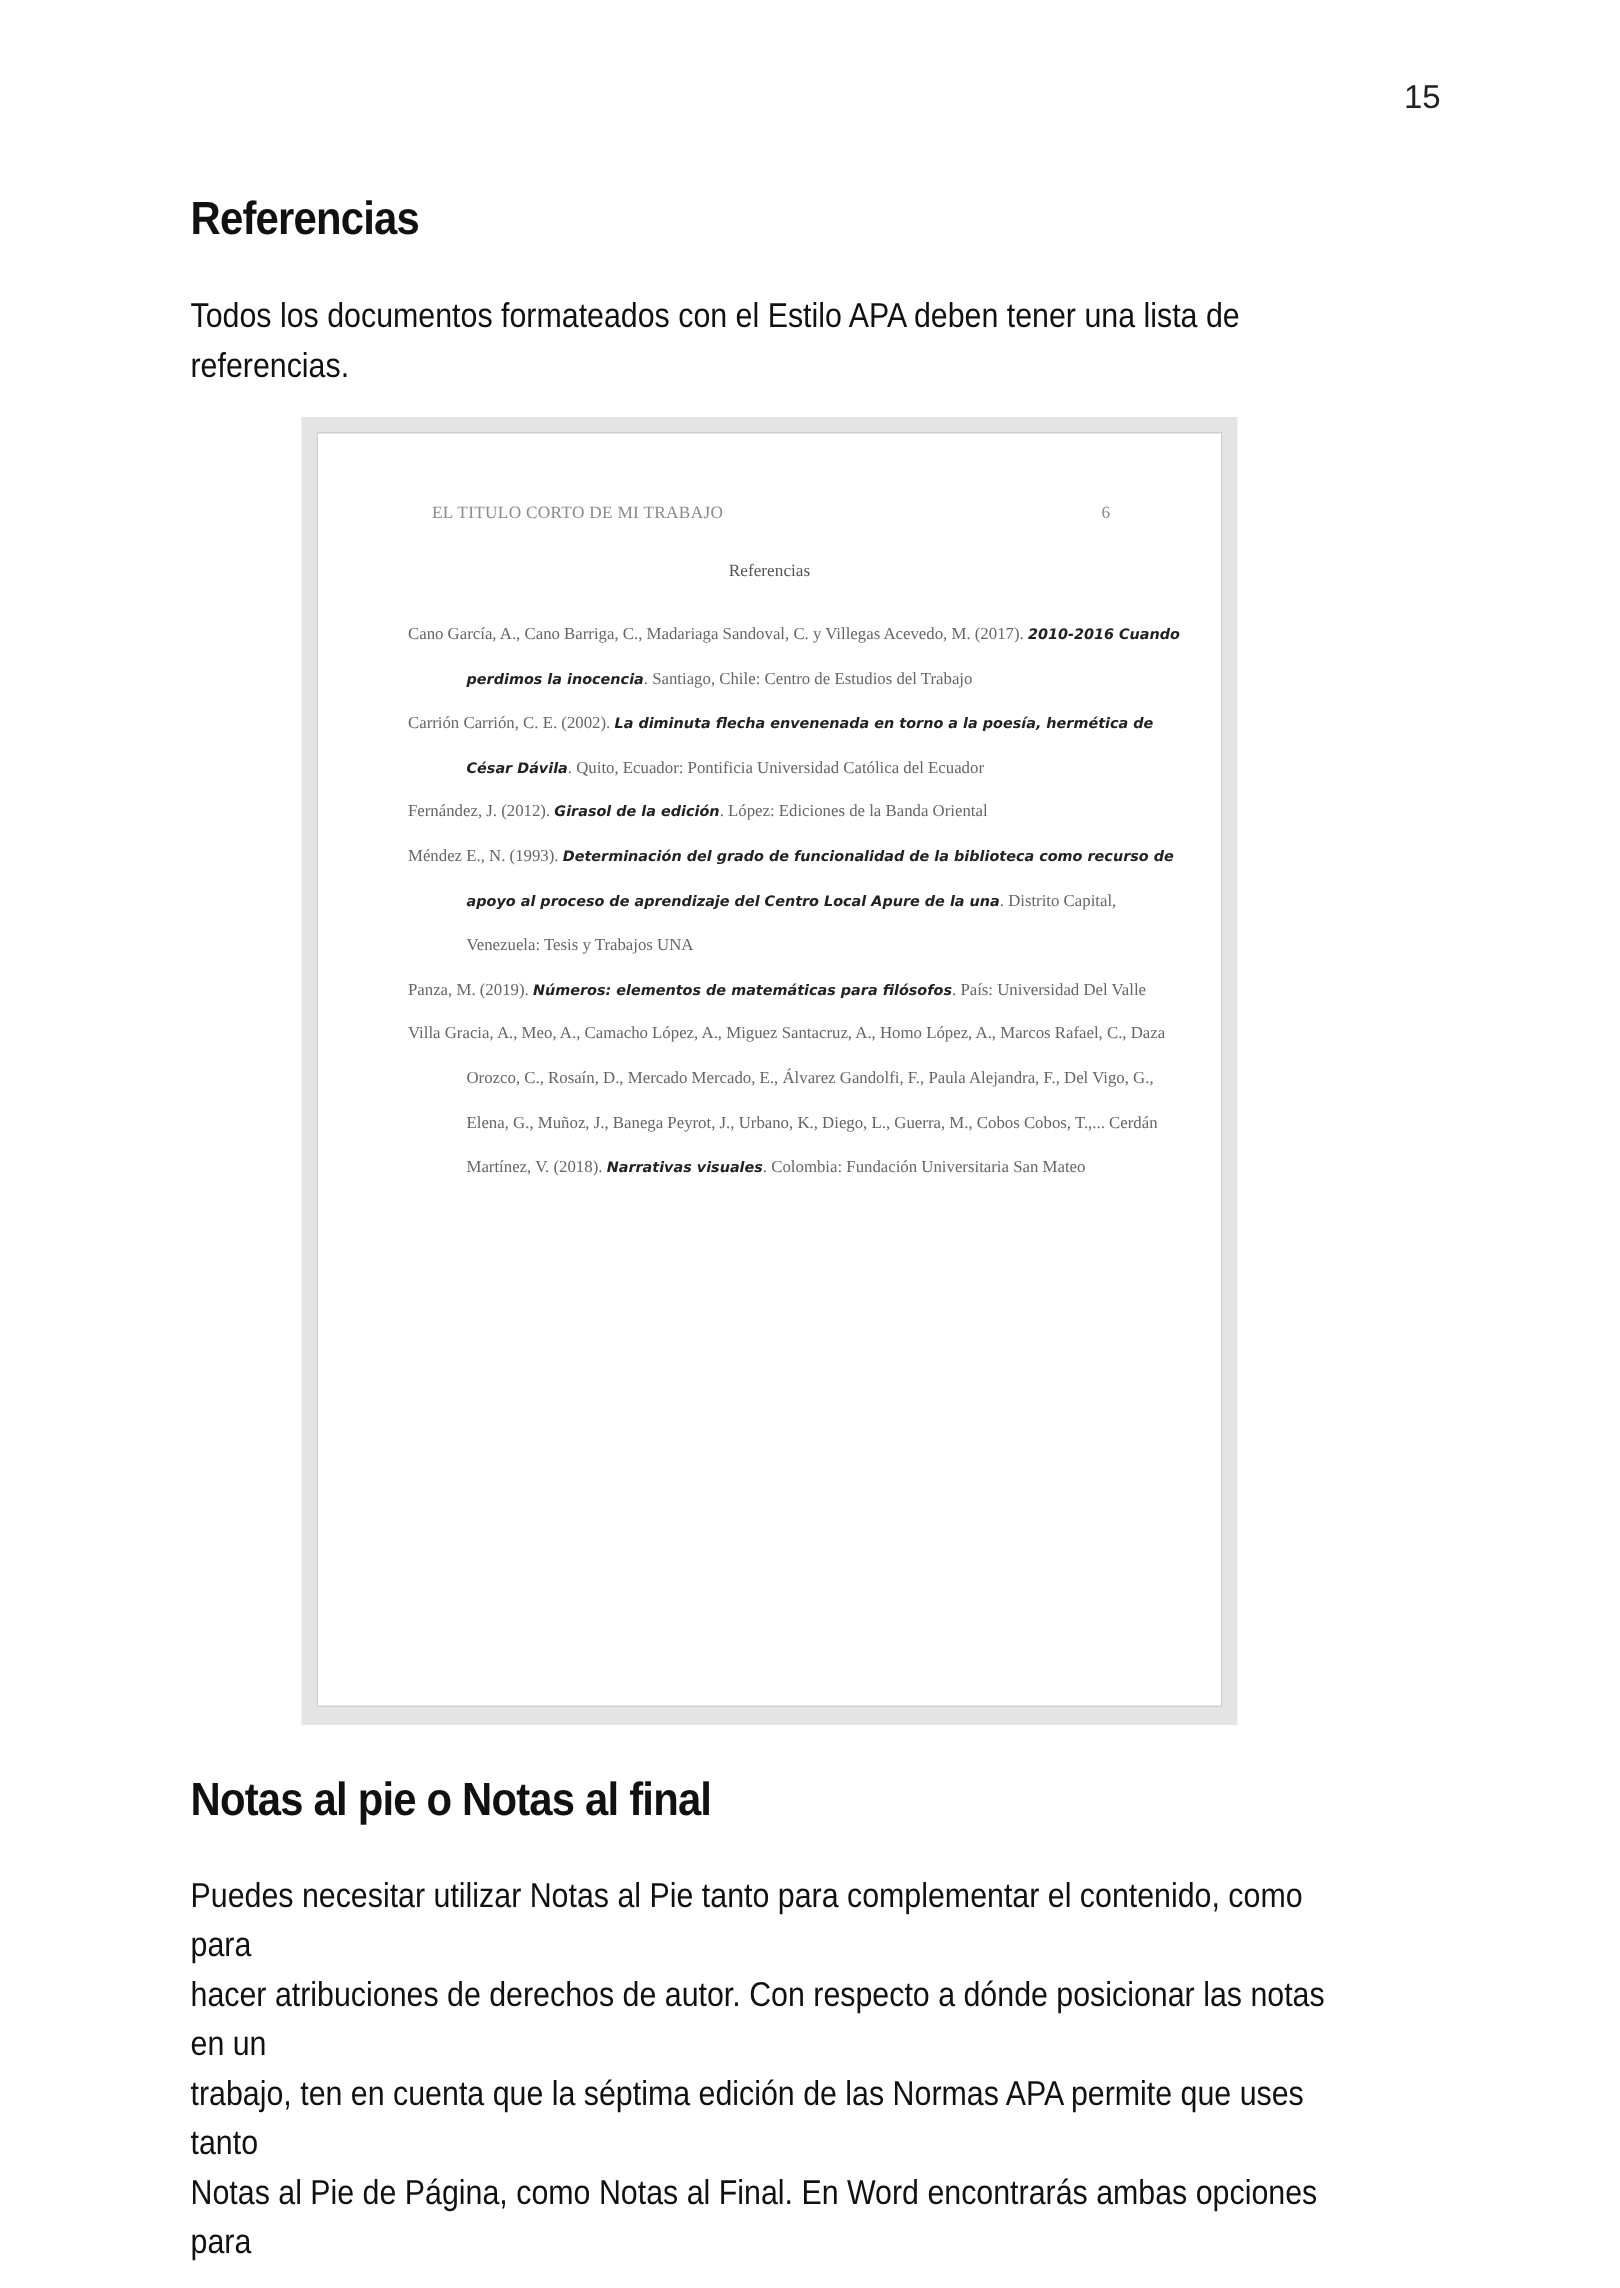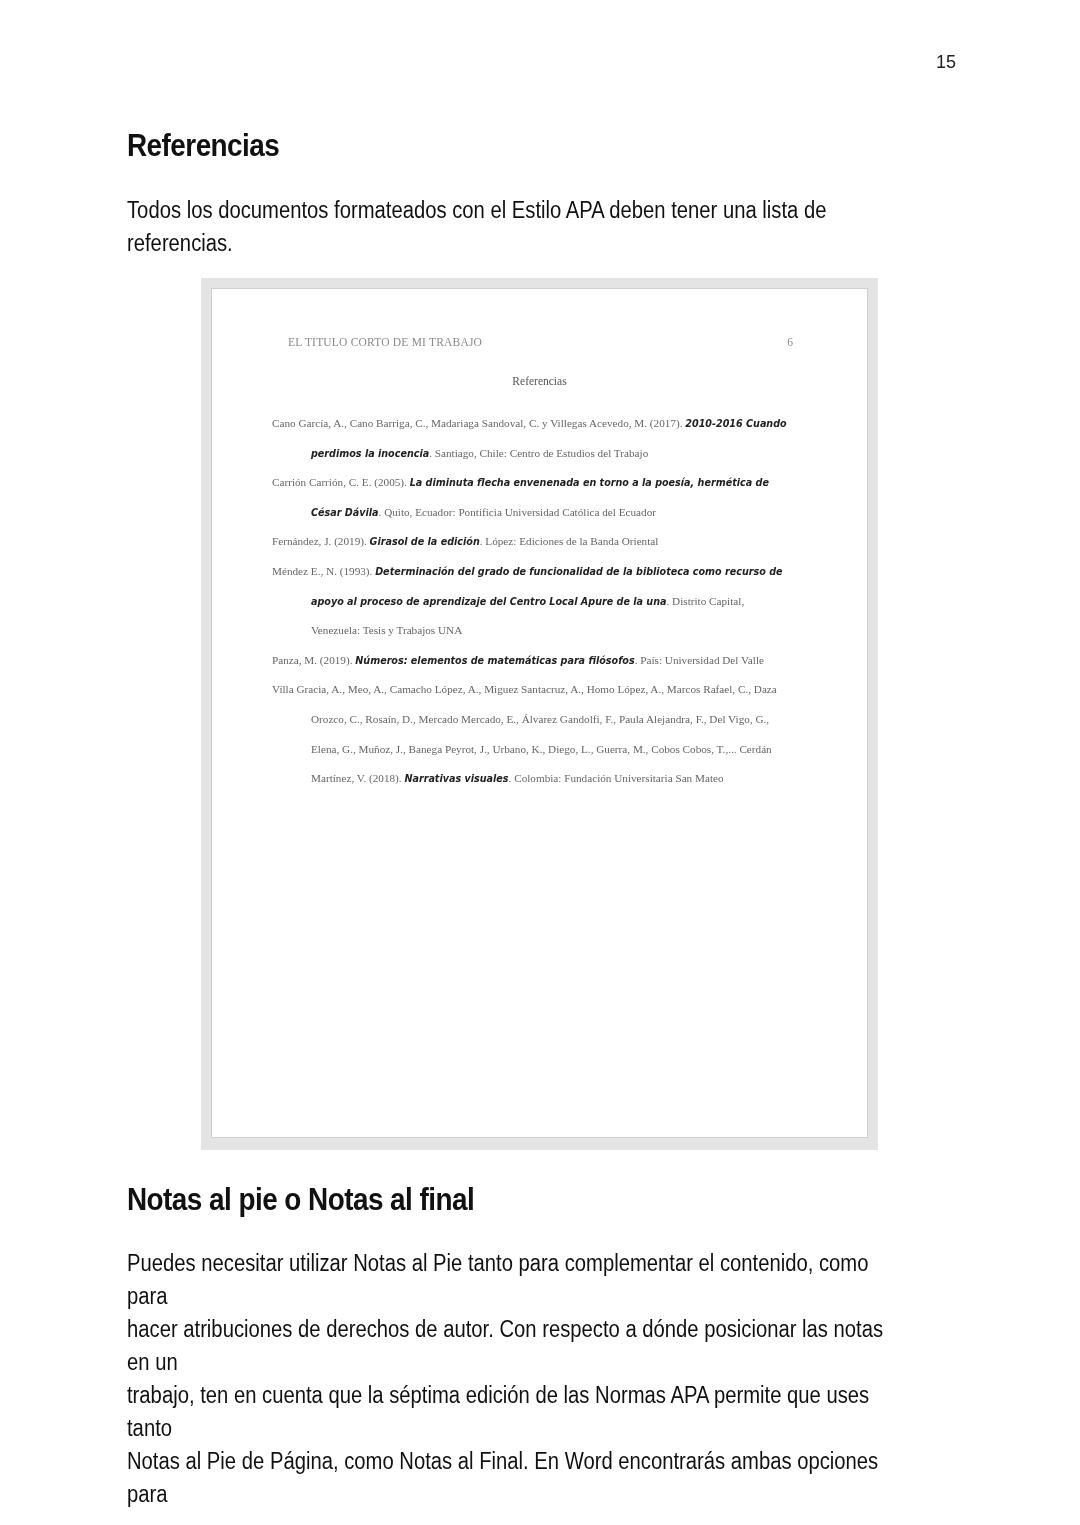--- a/index.html
+++ b/index.html
@@ -1,23 +1,23 @@
 <!DOCTYPE html>
 <html><head>
 <meta charset="utf-8">
 <style>
   html, body { margin: 0; padding: 0; background: #ffffff; }
   body { width: 1080px; height: 1525px; position: relative; overflow: hidden;
          font-family: "Liberation Sans", "DejaVu Sans", sans-serif; color: #111; }
-  .page-number { position: absolute; left: 936px; top: 52px; font-size: 18px; color: #222; }
+  .page-number { position: absolute; left: 936px; top: 52px; font-size: 22px; color: #222; }
   .h2 { position: absolute; left: 127px; font-size: 31px; font-weight: bold; letter-spacing: -0.6px;
         color: #111; margin: 0; transform: scaleX(0.9); transform-origin: left center; }
   .para { position: absolute; left: 127px; width: 860px; font-size: 23px; line-height: 33px;
           color: #111; margin: 0; transform: scaleX(0.88); transform-origin: left top; white-space: pre-line; }
-  .frame { position: absolute; left: 201px; top: 278px; width: 677px; height: 872px;
+  .frame { position: absolute; left: 201px; top: 278px; width: 624px; height: 872px;
            background: #e4e4e4; box-sizing: border-box; }
   .sheet { position: absolute; left: 10px; top: 10px; right: 10px; bottom: 12px; background: #fff;
            border: 1px solid #cfcfcf; box-sizing: border-box; }
   .running-head { position: absolute; left: 76px; top: 47px; font-family: "Liberation Serif", serif;
                   font-size: 11.5px; color: #8a8a8a; letter-spacing: 0.2px; }
   .sheet-pagenum { position: absolute; right: 74px; top: 47px; font-family: "Liberation Serif", serif;
                    font-size: 11.5px; color: #8a8a8a; }
   .ref-title { position: absolute; left: 0; right: 0; top: 86px; text-align: center;
                font-family: "Liberation Serif", serif; font-size: 11.5px; color: #555; }
   .ref-list { position: absolute; left: 60px; top: 120px; width: 520px; margin: 0; padding: 0; list-style: none; }
@@ -35,22 +35,22 @@
 <p class="para" style="top:194px;">Todos los documentos formateados con el Estilo APA deben tener una lista de
 referencias.</p>
 
 <div class="frame">
   <div class="sheet">
     <div class="running-head">EL TITULO CORTO DE MI TRABAJO</div>
     <div class="sheet-pagenum">6</div>
     <div class="ref-title">Referencias</div>
     <ul class="ref-list">
       <li class="ref"><span>Cano García, A., Cano Barriga, C., Madariaga Sandoval, C. y Villegas Acevedo, M. (2017). </span><span class="ttl">2010-2016 Cuando perdimos la inocencia</span><span>. Santiago, Chile: Centro de Estudios del Trabajo</span></li>
-      <li class="ref"><span>Carrión Carrión, C. E. (2005). </span><span class="ttl">La diminuta flecha envenenada en torno a la poesía, hermética de César Dávila</span><span>. Quito, Ecuador: Pontificia Universidad Católica del Ecuador</span></li>
-      <li class="ref"><span>Fernández, J. (2019). </span><span class="ttl">Girasol de la edición</span><span>. López: Ediciones de la Banda Oriental</span></li>
+      <li class="ref"><span>Carrión Carrión, C. E. (2002). </span><span class="ttl">La diminuta flecha envenenada en torno a la poesía, hermética de César Dávila</span><span>. Quito, Ecuador: Pontificia Universidad Católica del Ecuador</span></li>
+      <li class="ref"><span>Fernández, J. (2012). </span><span class="ttl">Girasol de la edición</span><span>. López: Ediciones de la Banda Oriental</span></li>
       <li class="ref"><span>Méndez E., N. (1993). </span><span class="ttl">Determinación del grado de funcionalidad de la biblioteca como recurso de apoyo al proceso de aprendizaje del Centro Local Apure de la una</span><span>. Distrito Capital, Venezuela: Tesis y Trabajos UNA</span></li>
       <li class="ref"><span>Panza, M. (2019). </span><span class="ttl">Números: elementos de matemáticas para filósofos</span><span>. País: Universidad Del Valle</span></li>
       <li class="ref"><span>Villa Gracia, A., Meo, A., Camacho López, A., Miguez Santacruz, A., Homo López, A., Marcos Rafael, C., Daza Orozco, C., Rosaín, D., Mercado Mercado, E., Álvarez Gandolfi, F., Paula Alejandra, F., Del Vigo, G., Elena, G., Muñoz, J., Banega Peyrot, J., Urbano, K., Diego, L., Guerra, M., Cobos Cobos, T.,... Cerdán Martínez, V. (2018). </span><span class="ttl">Narrativas visuales</span><span>. Colombia: Fundación Universitaria San Mateo</span></li>
     </ul>
   </div>
 </div>
 
 <h2 class="h2" style="top:1182px;">Notas al pie o Notas al final</h2>
 <p class="para" style="top:1247px;">Puedes necesitar utilizar Notas al Pie tanto para complementar el contenido, como para
 hacer atribuciones de derechos de autor. Con respecto a dónde posicionar las notas en un

